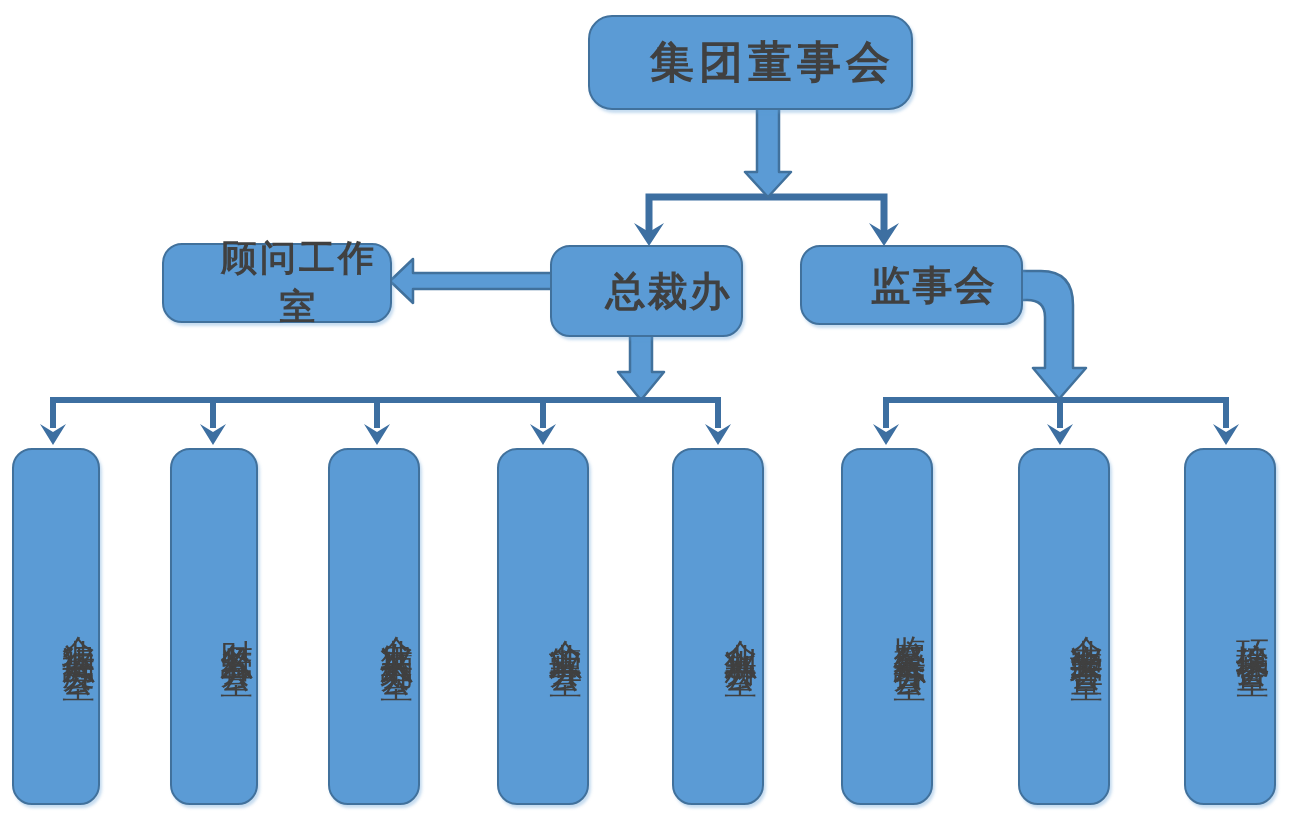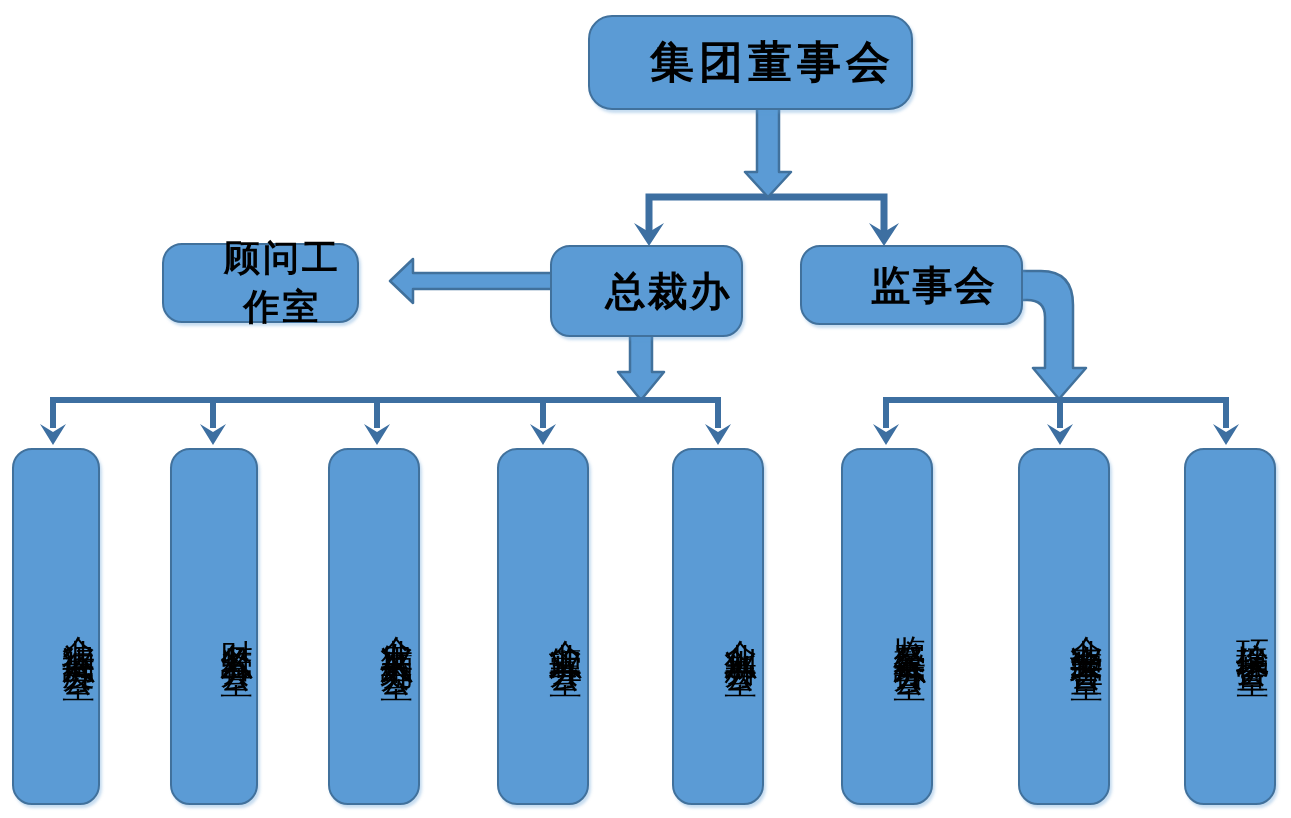--- a/index.html
+++ b/index.html
@@ -18,29 +18,29 @@
   }
   .box {
     position: absolute;
     box-sizing: border-box;
     background: #5B9BD5;
     border: 2.5px solid #41719C;
     border-radius: 20px;
     display: flex;
     align-items: center;
     justify-content: center;
-    color: #000000;
+    color: #404040;
     text-align: center;
     box-shadow: 2px 3px 3px rgba(91,155,213,0.35);
     padding-left: 44px;
   }
   .box .lbl { display: block; }
   .root-box   { left: 588px; top: 15px;  width: 325px; height: 95px; border-radius: 24px;
                 font-size: 44px; font-weight: bold; letter-spacing: 5px; }
-  .advisor-box{ left: 162px; top: 243px; width: 197px; height: 80px;
+  .advisor-box{ left: 162px; top: 243px; width: 230px; height: 80px;
                 font-size: 36px; font-weight: bold; letter-spacing: 3px; }
   .president-box { left: 550px; top: 245px; width: 193px; height: 92px;
                 font-size: 40px; font-weight: bold; letter-spacing: 2px; }
   .supervisory-box { left: 780px; top: 245px; width: 223px; height: 80px;
                 font-size: 40px; font-weight: bold; letter-spacing: 2px; margin-left: 20px; }
   .vbox {
     top: 448px;
     height: 357px;
     border-radius: 20px;
     font-size: 33px;

